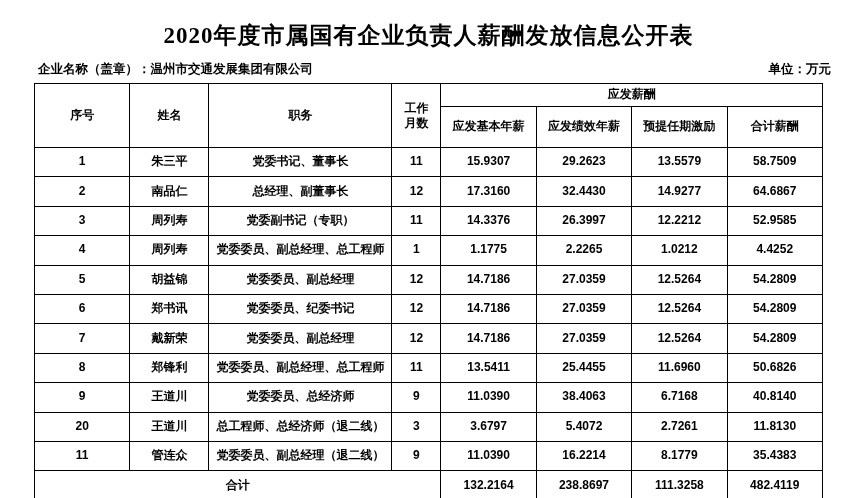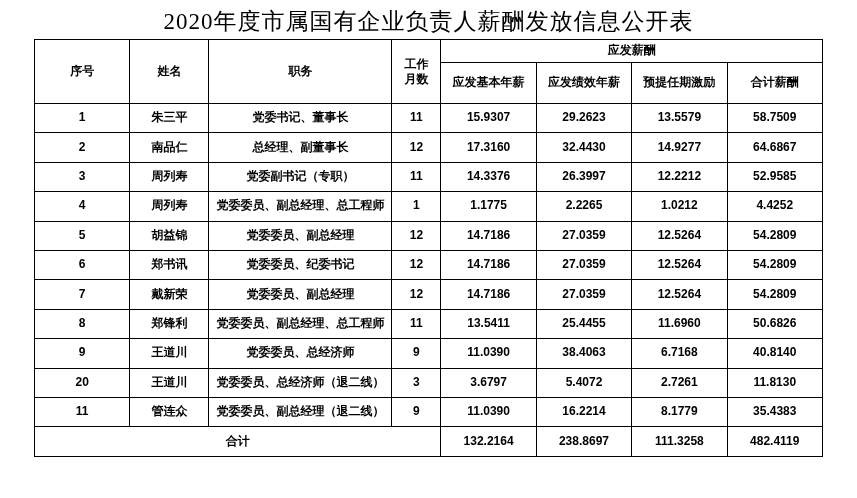--- a/index.html
+++ b/index.html
@@ -17,23 +17,23 @@
   .page {
     position: relative;
     width: 857px;
     height: 498px;
     box-sizing: border-box;
   }
   .doc-title {
     text-align: center;
     font-family: "Liberation Serif", "DejaVu Serif", serif;
     font-size: 23px;
-    font-weight: normal;
+    font-weight: bold;
     letter-spacing: 1px;
-    padding-top: 6px;
+    padding-top: 20px;
     padding-bottom: 2px;
     color: #000;
   }
   .subhead {
     display: flex;
     justify-content: space-between;
     align-items: flex-end;
     padding: 8px 26px 5px 38px;
     font-size: 12.5px;
     font-weight: bold;
@@ -93,20 +93,24 @@
     line-height: 1.25;
   }
 </style>
 </head>
 <body>
 
 <div class="page">
 
   <div class="doc-title">2020年度市属国有企业负责人薪酬发放信息公开表</div>
 
+  <div class="subhead">
+    <div class="company">企业名称（盖章）：温州市交通发展集团有限公司</div>
+    <div class="unit">单位：万元</div>
+  </div>
 
   <table class="salary">
     <thead>
       <tr>
         <th class="hgroup col-num" rowspan="2">序号</th>
         <th class="hgroup col-name" rowspan="2">姓名</th>
         <th class="hgroup col-title" rowspan="2">职务</th>
         <th class="hgroup col-months" rowspan="2">
           <span class="twoline">工作</span>
           <span class="twoline">月数</span>
@@ -207,21 +211,21 @@
         <td class="col-title">党委委员、总经济师</td>
         <td class="col-months">9</td>
         <td class="col-money">11.0390</td>
         <td class="col-money">38.4063</td>
         <td class="col-money">6.7168</td>
         <td class="col-money">40.8140</td>
       </tr>
       <tr>
         <td class="col-num">20</td>
         <td class="col-name">王道川</td>
-        <td class="col-title">党委委员、总经济师（退二线）</td>
+        <td class="col-title">总工程师、总经济师（退二线）</td>
         <td class="col-months">3</td>
         <td class="col-money">3.6797</td>
         <td class="col-money">5.4072</td>
         <td class="col-money">2.7261</td>
         <td class="col-money">11.8130</td>
       </tr>
       <tr>
         <td class="col-num">11</td>
         <td class="col-name">管连众</td>
         <td class="col-title">党委委员、副总经理（退二线）</td>

